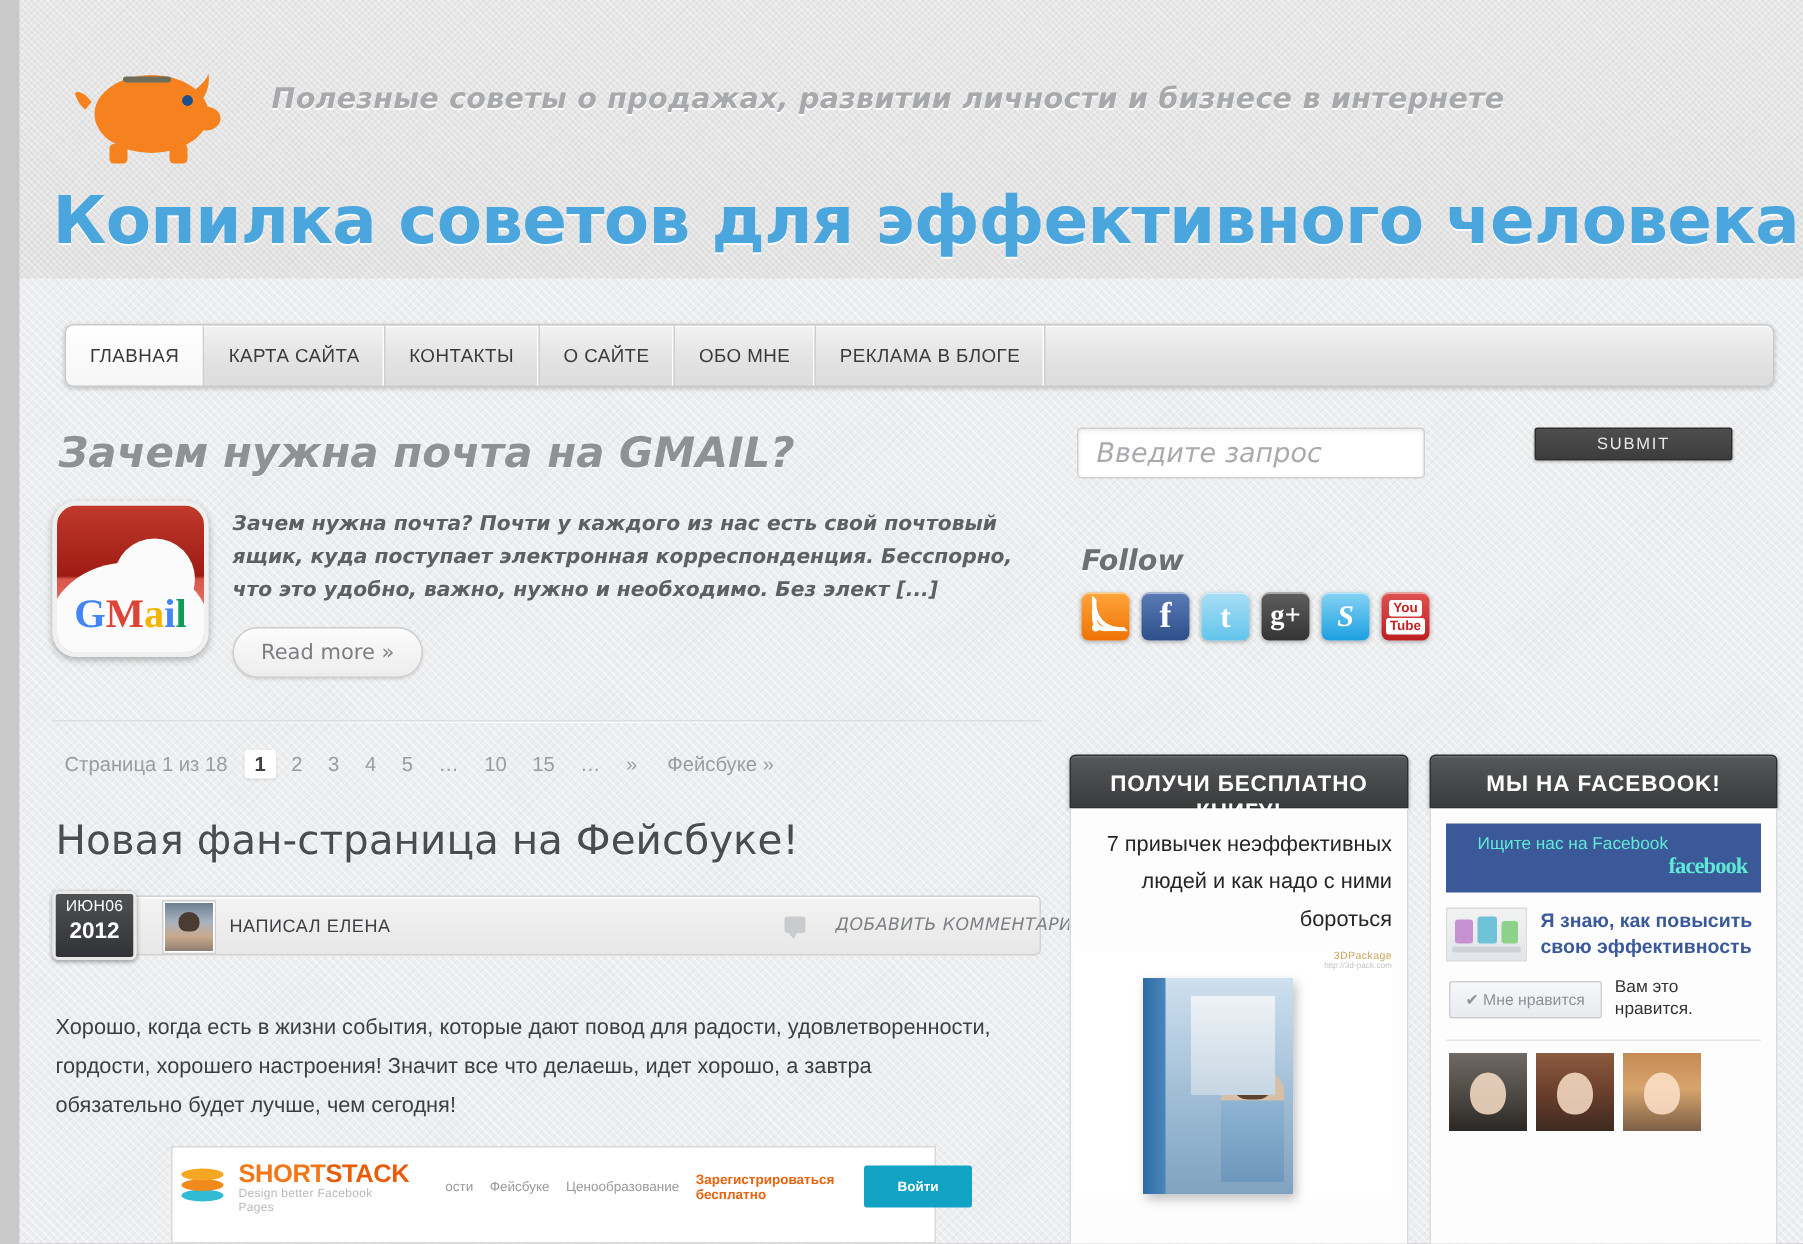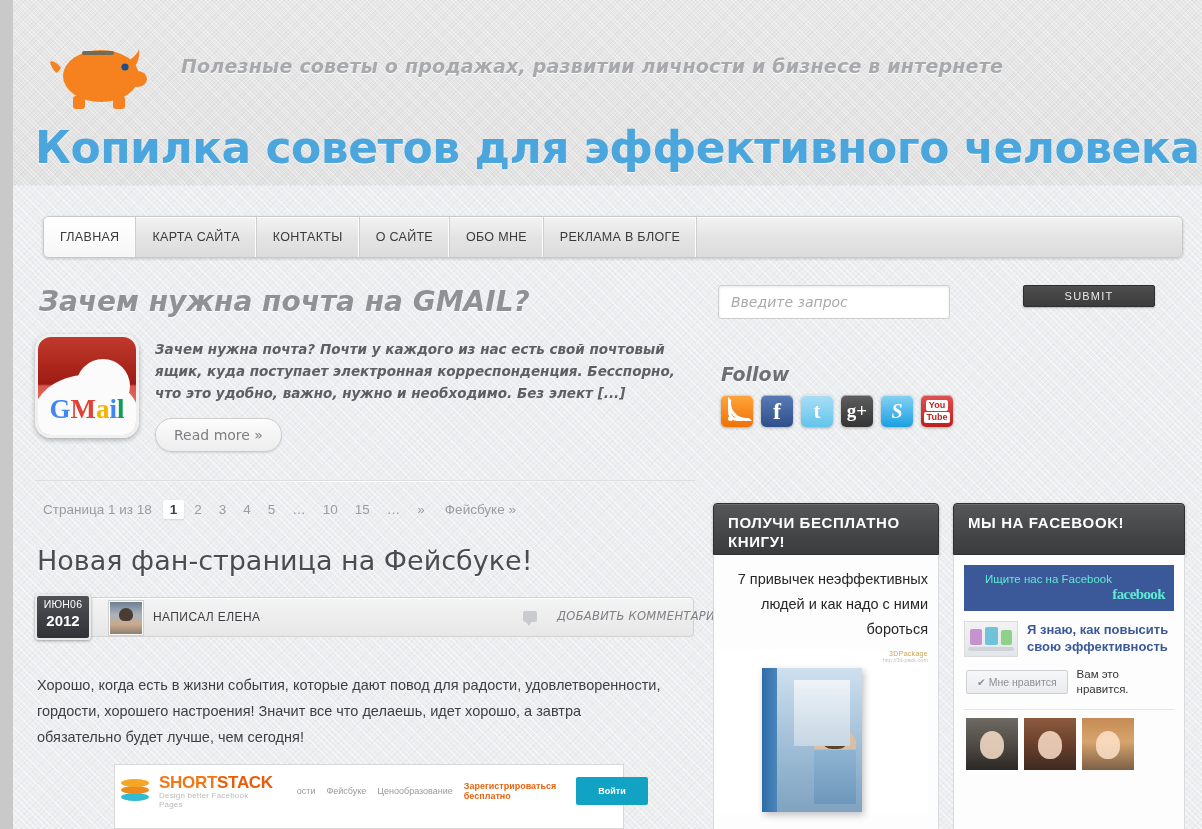--- a/index.html
+++ b/index.html
@@ -112,21 +112,21 @@
     box-shadow:0 1px 2px rgba(0,0,0,.12),inset 0 1px 0 #fff;cursor:pointer;
   }
 
   
   .search-row{position:relative;height:40px;}
   .search-input{
     position:absolute;left:5px;top:0;width:232px;height:34px;
     padding:0 12px;box-sizing:border-box;
     background:#fff;border:1px solid #cfcfcf;border-radius:3px;
     box-shadow:inset 0 1px 3px rgba(0,0,0,.10);
-    font-family:"DejaVu Sans",sans-serif;font-style:italic;font-size:14px;color:#9d9fa2;
+    font-family:"DejaVu Sans",sans-serif;font-style:italic;font-size:18px;color:#9d9fa2;
   }
   .search-input::placeholder{color:#a8aaad;opacity:1;}
   .submit-btn{
     position:absolute;left:310px;top:0;width:132px;height:22px;
     background:linear-gradient(180deg,#4e4e4e 0%,#3c3c3c 100%);
     border:1px solid #2e2e2e;border-radius:2px;color:#e9e9e9;
     font-size:11px;letter-spacing:1.2px;cursor:pointer;
     box-shadow:0 1px 2px rgba(0,0,0,.25);
   }
 
@@ -225,25 +225,26 @@
   .ss-nav{display:flex;align-items:center;gap:11px;font-size:9px;color:#9a9a9a;margin-left:14px;}
   .ss-free{color:#e8640f;font-weight:bold;}
   .ss-login{margin-left:10px;background:#12a3c4;color:#fff;font-size:9px;font-weight:bold;
     padding:9px 22px;border-radius:2px;cursor:pointer;}
 
   
   .widget{position:absolute;}
   .w-book{left:700px;top:503px;width:226px;}
   .w-fb{left:940px;top:503px;width:232px;}
   .w-head{
-    height:52px;box-sizing:border-box;padding:9px 14px;
+    height:36px;box-sizing:border-box;padding:9px 14px;
     background:linear-gradient(180deg,#565758 0%,#3a3b3c 100%);
     border-radius:4px 4px 0 0;border:1px solid #2f3031;
     color:#fff;font-size:15px;font-weight:bold;letter-spacing:.6px;line-height:19px;
     box-shadow:0 1px 3px rgba(0,0,0,.25),inset 0 1px 0 rgba(255,255,255,.13);
+    text-align:center;
   }
   .w-body{
     background:#fdfdfd;border:1px solid #d8dadc;border-top:none;
     box-sizing:border-box;overflow:hidden;
   }
   .w-book .w-body{height:321px;padding:12px 10px 0 2px;text-align:right;}
   .book-text{font-size:14.5px;line-height:25px;color:#262626;}
   .book-img{position:relative;margin-top:8px;height:165px;background:#fff;}
   .book-wm{font-size:7px;color:#c8a35a;letter-spacing:.3px;}
   .book-wm2{font-size:5.5px;color:#c4c4c4;}

